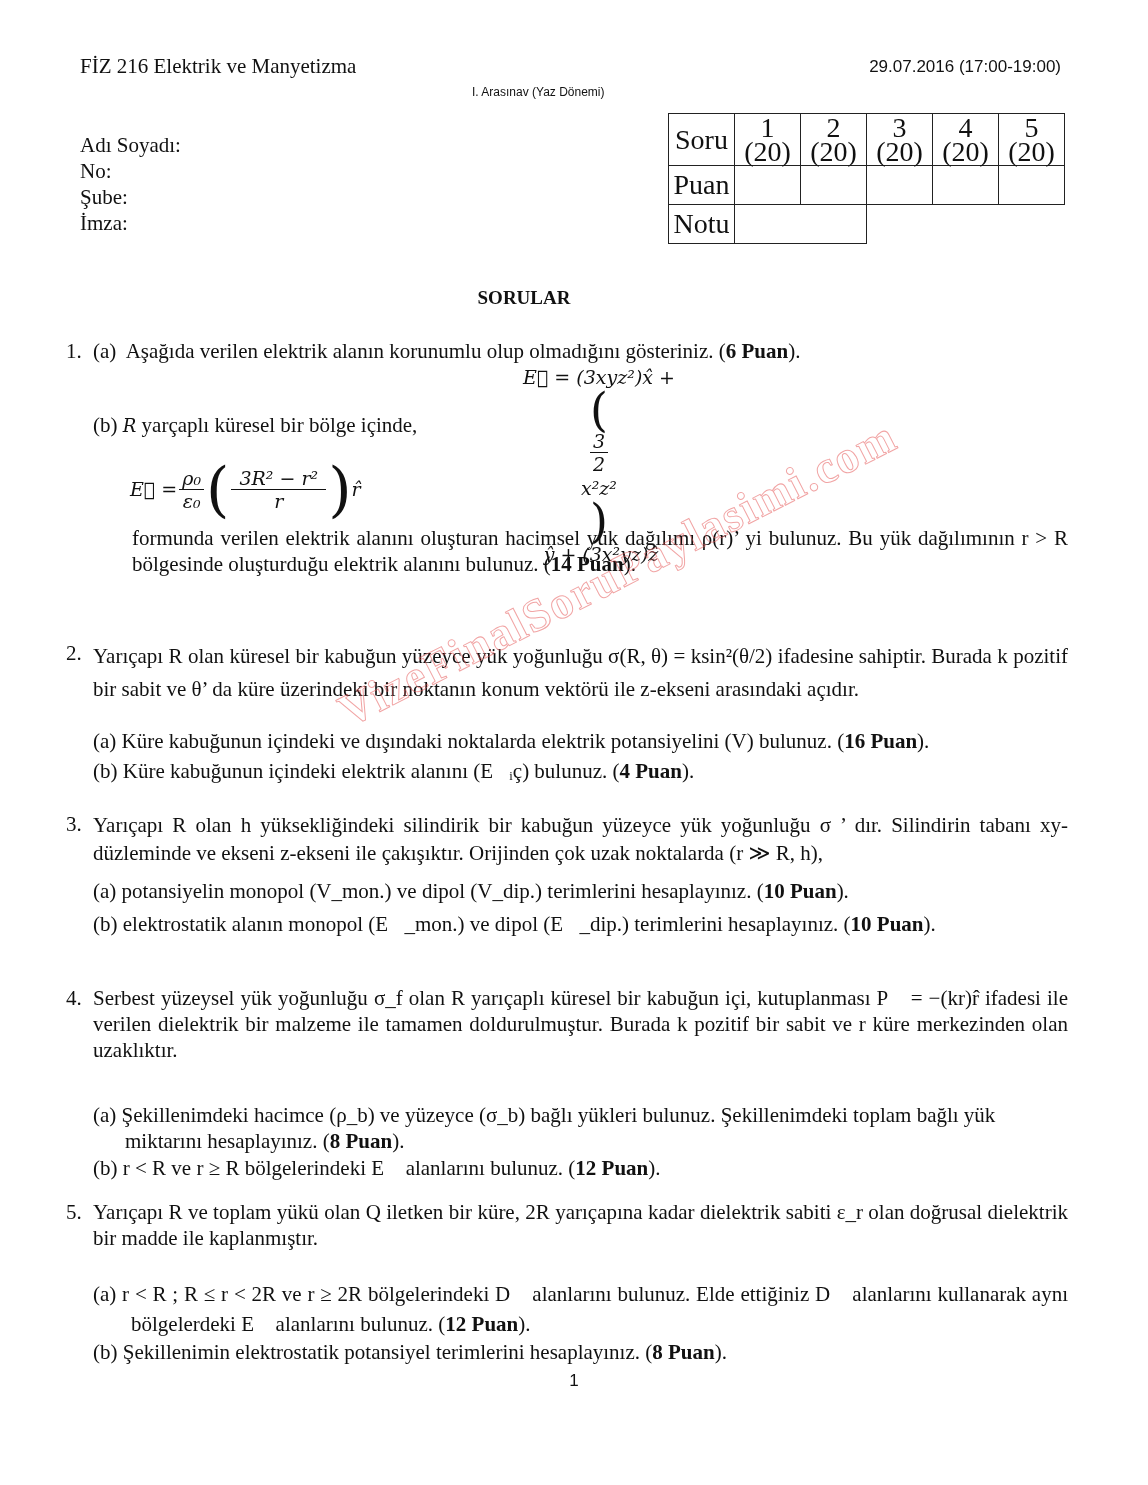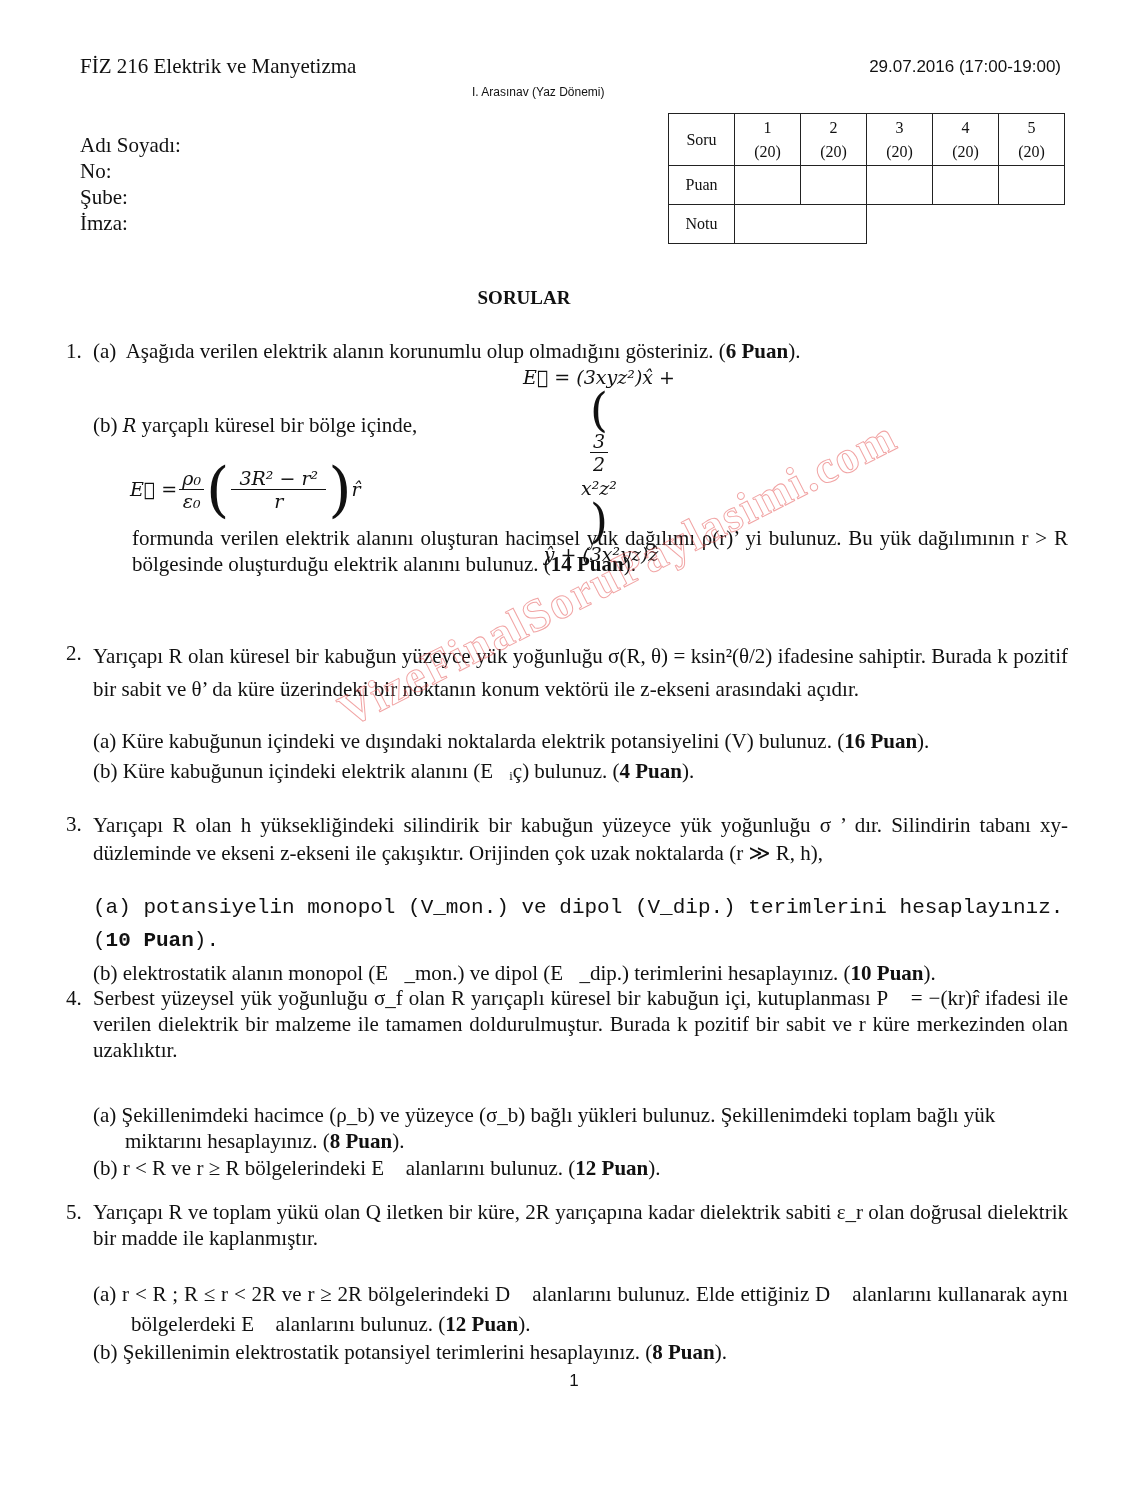--- a/index.html
+++ b/index.html
@@ -3,21 +3,21 @@
 <meta charset="utf-8">
 <style>
   html, body { margin:0; padding:0; background:#ffffff; }
   body { width:1148px; height:1485px; position:relative; overflow:hidden;
          font-family:"Liberation Serif", serif; color:#111; font-size:21px; }
   .abs { position:absolute; }
   .hdr-left { left:80px; top:54px; font-size:21px; }
   .hdr-mid { left:472px; top:57px; font-family:"Liberation Sans", sans-serif; font-size:12px;margin-top:28px; }
   .hdr-right { right:87px; top:57px; font-family:"Liberation Sans", sans-serif; font-size:17px; }
   .info { left:80px; top:132px; line-height:26px; font-size:21px; }
-  table.score { position:absolute; left:668px; top:113px; border-collapse:collapse; font-size:16px; }
+  table.score { position:absolute; left:668px; top:113px; border-collapse:collapse; font-size:28px; }
   table.score td { border:1px solid #222; text-align:center; vertical-align:middle; line-height:24px; padding:0; }
   table.score td.lbl { width:65px; }
   table.score td.col { width:65px; }
   table.score tr.r1 td { height:51px; }
   table.score tr.r2 td { height:38px; }
   table.score tr.r3 td { height:38px; }
   table.score td.noborder { border:none; }
   .title { left:0; width:1048px; top:287px; text-align:center; font-weight:bold; font-size:19px; }
   .q { position:absolute; left:66px; width:1002px; line-height:26px; }
   .num { position:absolute; left:0; top:0; }
@@ -139,21 +139,21 @@
     <span>(a) Küre kabuğunun içindeki ve dışındaki noktalarda elektrik potansiyelini (V) bulunuz. (</span><b>16 Puan</b><span>).</span>
   </div>
   <div class="sub" style="line-height:30px;">
     <span>(b) Küre kabuğunun içindeki elektrik alanını (E⃗ᵢç) bulunuz. (</span><b>4 Puan</b><span>).</span>
   </div>
 </div>
 
 <div class="q" style="top:811px;">
   <span class="num">3.</span>
   <div class="body" style="line-height:28px;">Yarıçapı R olan h yüksekliğindeki silindirik bir kabuğun yüzeyce yük yoğunluğu σ ’ dır. Silindirin tabanı xy-düzleminde ve ekseni z-ekseni ile çakışıktır. Orijinden çok uzak noktalarda (r ≫ R, h),</div>
-  <div class="sub" style="margin-top:24px; line-height:33px;font-family:Liberation Mono, monospace;">
+  <div class="sub" style="margin-top:8px; line-height:33px;">
     <span>(a) potansiyelin monopol (V_mon.) ve dipol (V_dip.) terimlerini hesaplayınız. (</span><b>10 Puan</b><span>).</span>
   </div>
   <div class="sub" style="line-height:33px;">
     <span>(b) elektrostatik alanın monopol (E⃗_mon.) ve dipol (E⃗_dip.) terimlerini hesaplayınız. (</span><b>10 Puan</b><span>).</span>
   </div>
 </div>
 
 <div class="q" style="top:985px;">
   <span class="num">4.</span>
   <div class="body">Serbest yüzeysel yük yoğunluğu σ_f olan R yarıçaplı küresel bir kabuğun içi, kutuplanması P⃗ = −(kr)r̂ ifadesi ile verilen dielektrik bir malzeme ile tamamen doldurulmuştur. Burada k pozitif bir sabit ve r küre merkezinden olan uzaklıktır.</div>

